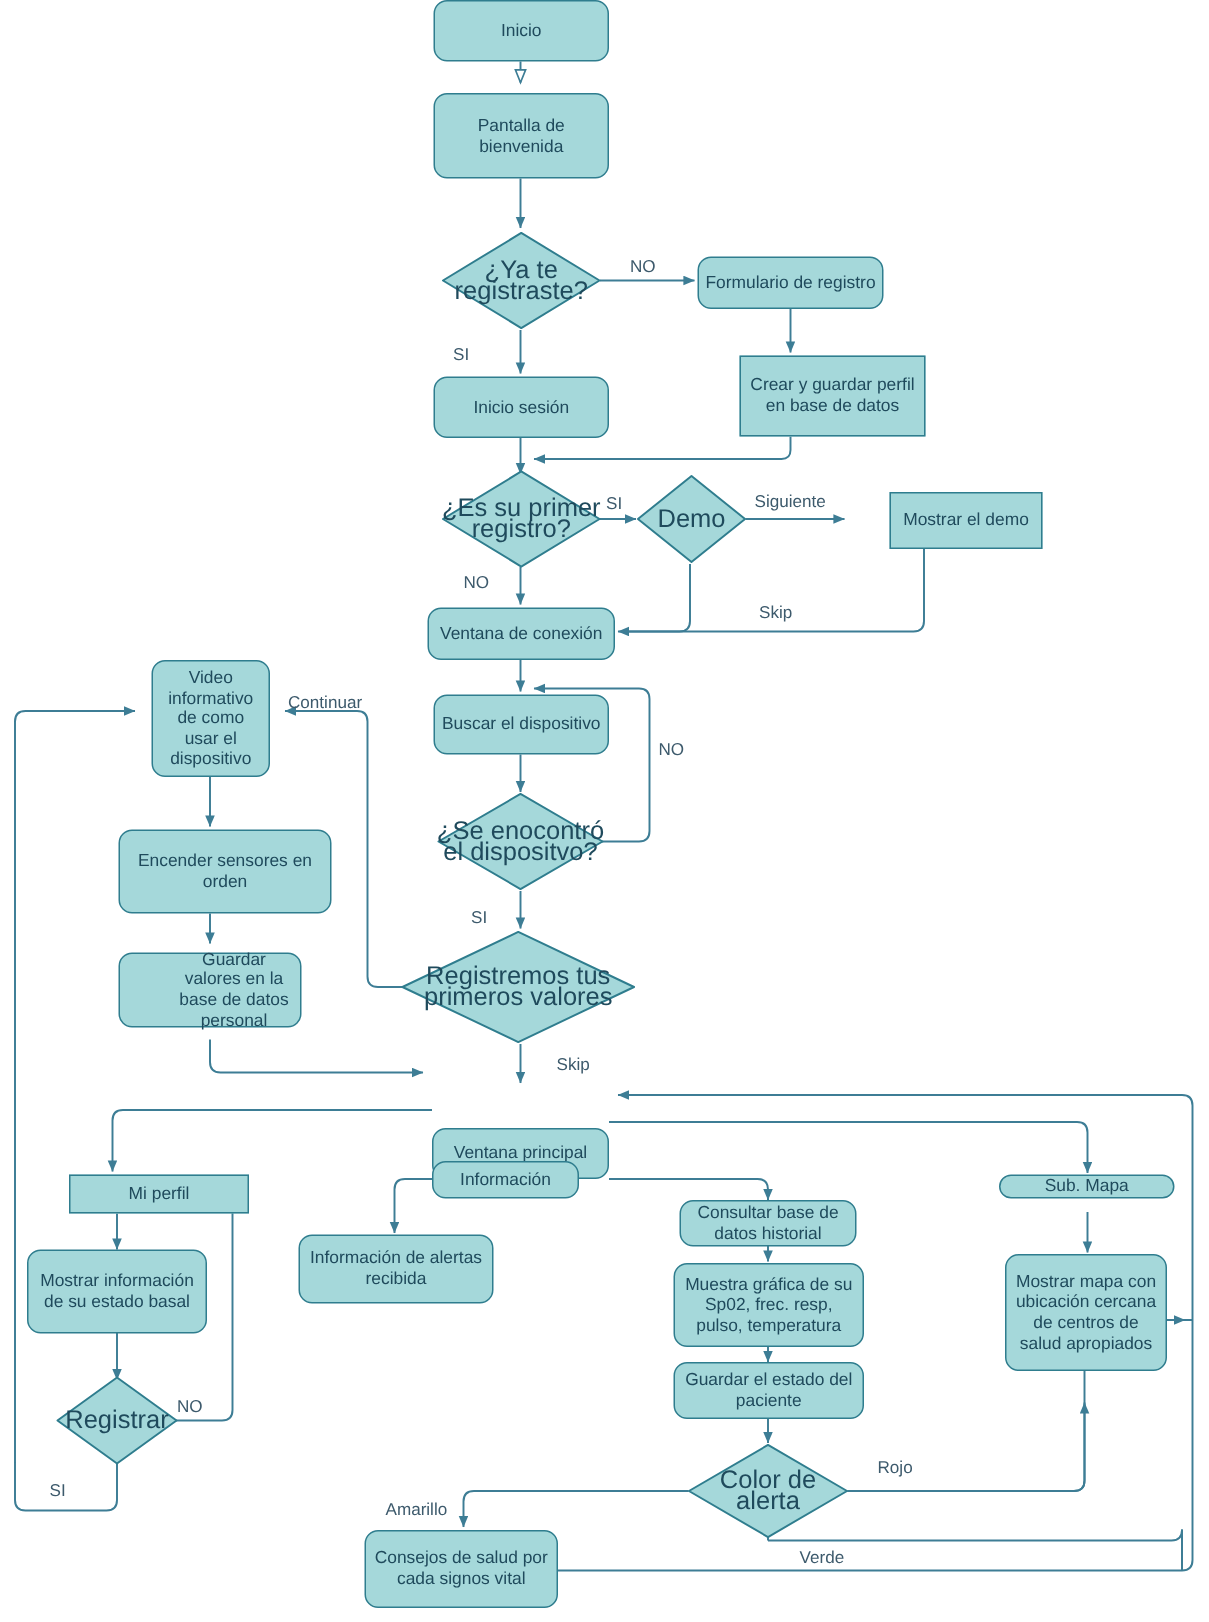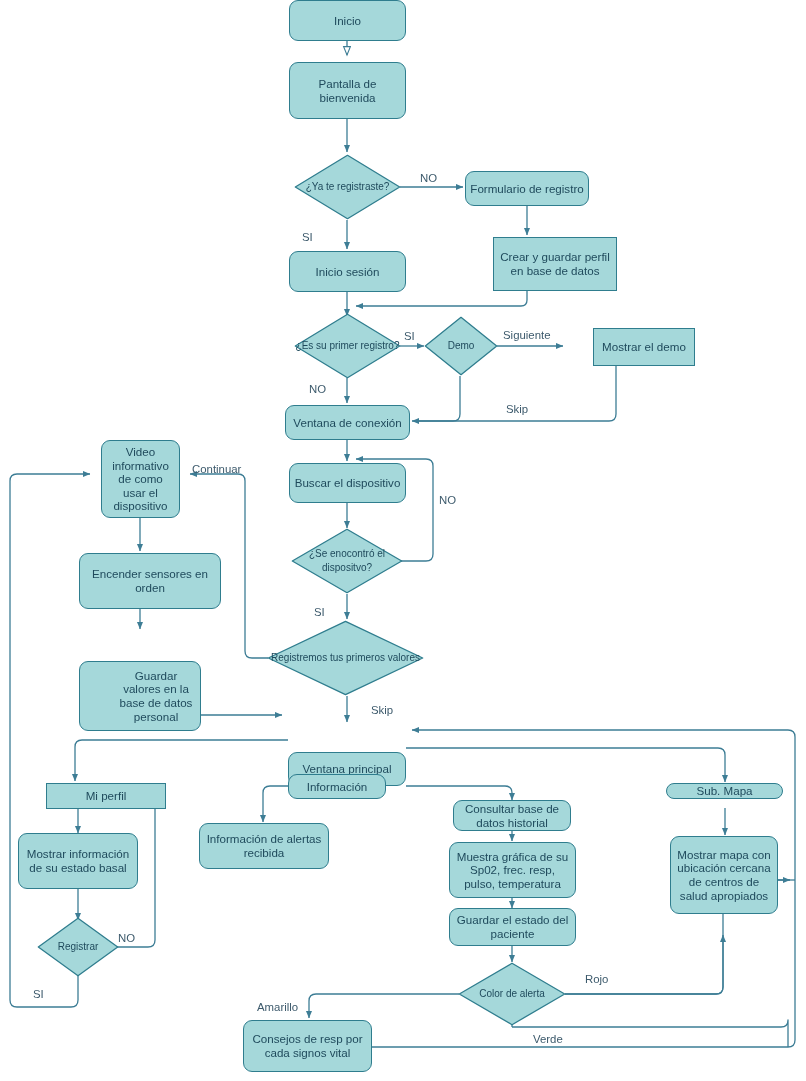--- a/index.html
+++ b/index.html
@@ -7,21 +7,21 @@
   #stage{position:relative;width:806px;height:1081px;overflow:hidden;background:#fff;}
   svg.layer{position:absolute;left:0;top:0;width:806px;height:1081px;}
   .node{position:absolute;box-sizing:border-box;display:flex;align-items:center;justify-content:center;
         text-align:center;background:#a5d8da;border:1.3px solid #2f7d8e;color:#1f4a5c;
         font-size:11.6px;line-height:13.6px;padding:2px 4px;}
   .node.round{border-radius:9px;}
   .node.rect{border-radius:0;margin-left:28px;}
   .diamond-wrap{position:absolute;}
   .diamond-wrap .dlabel{position:absolute;left:0;top:0;width:100%;height:100%;
         display:flex;align-items:center;justify-content:center;text-align:center;
-        color:#1f4a5c;font-size:10px;line-height:13.6px;pointer-events:none;}
+        color:#1f4a5c;font-size:17px;line-height:13.6px;pointer-events:none;}
   .edge-label{position:absolute;color:#3d5a6c;font-size:11.4px;line-height:12px;white-space:nowrap;}
 </style>
 </head>
 <body>
 
 <div id="stage">
 
   <svg class="layer" xmlns="http://www.w3.org/2000/svg">
     <defs>
       <marker id="ah" markerWidth="9" markerHeight="9" refX="7.4" refY="3.2" orient="auto" markerUnits="userSpaceOnUse">
@@ -187,21 +187,21 @@
       </svg>
     <div class="dlabel">
         <span>¿Se enocontró el dispositvo?</span>
       </div>
   </div>
 
   <div class="node round" style="left:79px;top:553px;width:142px;height:56px;">
     <span>Encender sensores en orden</span>
   </div>
 
-  <div class="node round" style="left:79px;top:661px;width:122px;height:70px;padding-left:36px;">
+  <div class="node round" style="left:79px;top:635px;width:122px;height:50px;padding-left:36px;">
     <span>Guardar valores en la base de datos personal</span>
   </div>
 
   <div class="diamond-wrap" style="left:267px;top:620px;width:157px;height:76px;">
     <svg width="157" height="76">
         <polygon points="78.5,1.3 155.7,38 78.5,74.7 1.3,38" fill="#a5d8da" stroke="#2f7d8e" stroke-width="1.3" stroke-linejoin="round"></polygon>
       </svg>
     <div class="dlabel">
         <span>Registremos tus primeros valores</span>
       </div>
@@ -259,21 +259,21 @@
   <div class="diamond-wrap" style="left:458px;top:962px;width:108px;height:64px;">
     <svg width="108" height="64">
         <polygon points="54,1.3 106.7,32 54,62.7 1.3,32" fill="#a5d8da" stroke="#2f7d8e" stroke-width="1.3" stroke-linejoin="round"></polygon>
       </svg>
     <div class="dlabel">
         <span>Color de alerta</span>
       </div>
   </div>
 
   <div class="node round" style="left:243px;top:1020px;width:129px;height:52px;">
-    <span>Consejos de resp por cada signos vital</span>
+    <span>Consejos de salud por cada signos vital</span>
   </div>
 
   <div class="edge-label" style="left:420px;top:172px;">NO</div>
   <div class="edge-label" style="left:302px;top:231px;">SI</div>
   <div class="edge-label" style="left:404px;top:330px;">SI</div>
   <div class="edge-label" style="left:309px;top:383px;">NO</div>
   <div class="edge-label" style="left:503px;top:329px;">Siguiente</div>
   <div class="edge-label" style="left:506px;top:403px;">Skip</div>
   <div class="edge-label" style="left:439px;top:494px;">NO</div>
   <div class="edge-label" style="left:314px;top:606px;">SI</div>

